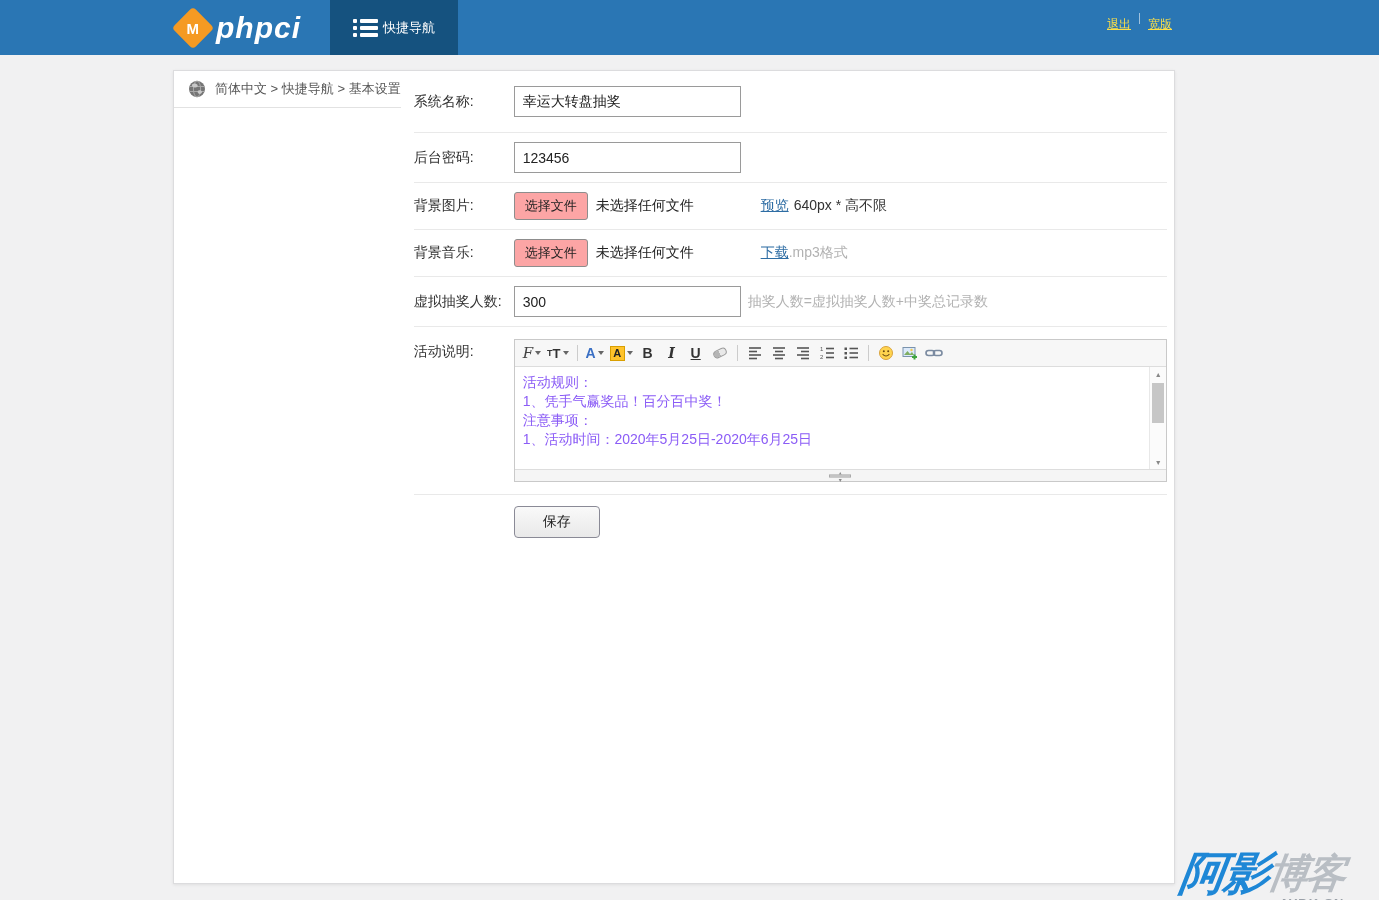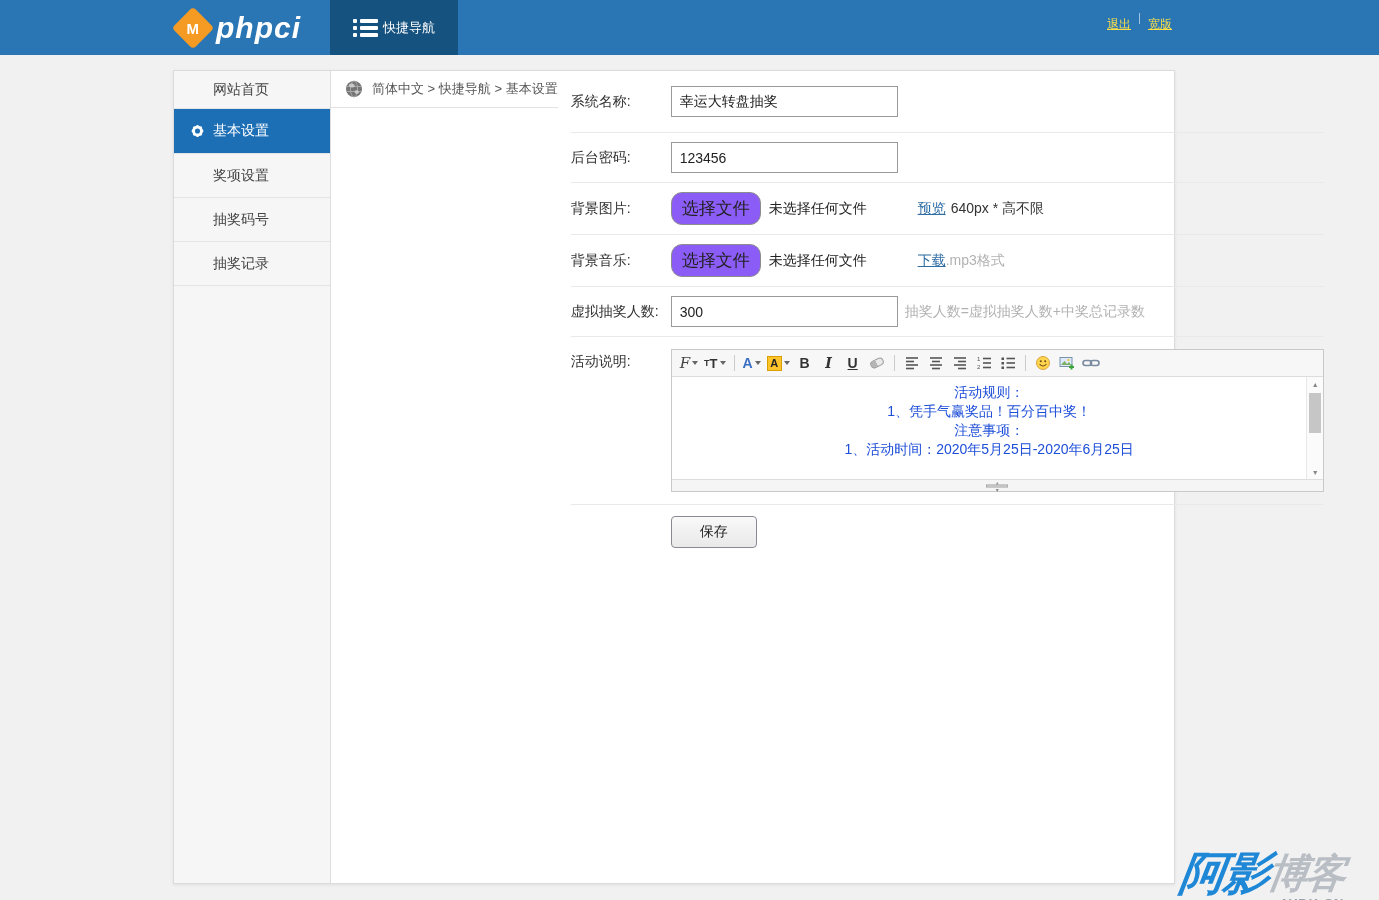--- a/index.html
+++ b/index.html
@@ -38,21 +38,21 @@
   .form-area { padding:0 13px; }
   .row { display:flex; align-items:center; border-bottom:1px solid #e9e9e9; }
   .row.r-lg { padding:15px 0; }
   .row.r-md { padding:9px 0; }
   .row.r-top { align-items:flex-start; padding:12px 0; }
   .row.r-save { border-bottom:none; padding:11px 0 0 0; }
   .row-label { width:90px; text-align:left; margin-right:10px; font-size:14px; color:#333; flex-shrink:0; }
   .row.r-top .row-label { margin-top:4px; }
   .txt-input { width:227px; height:31px; border:1px solid #9a9a9a; padding:0 8px; font-size:14px; color:#222; font-family:inherit; background:#fff; }
   .file-group { width:247px; display:flex; align-items:center; flex-shrink:0; }
-  .file-btn { font-size:17px; padding:4px 10px; border:1px solid #8d8d8d; border-radius:11px; background:#8b5cf6; color:#222; cursor:pointer; font-family:inherit; }
+  .file-btn { font-size:13px; padding:4px 10px; border:1px solid #8d8d8d; border-radius:3px; background:#fca5a5; color:#222; cursor:pointer; font-family:inherit; }
   .file-status { font-size:14px; color:#222; margin-left:8px; }
   .link { font-size:14px; color:#2e6da4; text-decoration:underline; cursor:pointer; }
   .hint-dark { font-size:14px; color:#333; margin-left:5px; }
   .hint-gray { font-size:14px; color:#b2b2b2; }
   .row .gap7 { margin-left:7px; }
 
   
   .editor { width:653px; border:1px solid #c9c9c9; background:#fff; }
   .ed-toolbar { height:27px; background:#f7f7f7; border-bottom:1px solid #ddd; display:flex; align-items:center; padding:0 6px; gap:2px; }
   .tbtn { height:22px; min-width:22px; display:flex; align-items:center; justify-content:center; border-radius:2px; cursor:pointer; font-size:13px; color:#333; padding:0 2px; }
@@ -62,21 +62,21 @@
   .g-font { font-style:italic; font-size:15px; color:#444; }
   .g-tsmall { font-size:9px; font-weight:bold; }
   .g-tbig { font-size:13px; font-weight:bold; }
   .g-color { color:#3a6fc4; font-size:14px; font-weight:bold; }
   .g-hilite { background:#ffc32b; border:1px solid #d99f00; width:15px; height:15px; display:flex; align-items:center; justify-content:center; font-size:11px; font-weight:bold; color:#222; }
   .g-b { font-weight:bold; font-size:14px; }
   .g-i { font-style:italic; font-family:"DejaVu Serif",serif; font-size:14px; font-weight:bold; }
   .g-u { text-decoration:underline; font-size:14px; font-weight:bold; }
   .eraser { width:14px; height:8px; border-radius:4px; background:linear-gradient(90deg,#b5b5b5 45%,#e9e9e9 45%); border:1px solid #9a9a9a; transform:rotate(-25deg); }
   .ed-content { position:relative; height:102px; overflow:hidden; }
-  .ed-lines { padding:6px 24px 6px 8px; font-size:14px; line-height:19px; color:#1d4ed8;text-align:center; }
+  .ed-lines { padding:6px 24px 6px 8px; font-size:14px; line-height:19px; color:#8b5cf6; }
   .ed-scrollbar { position:absolute; right:0; top:0; bottom:0; width:17px; background:#fbfbfb; border-left:1px solid #e8e8e8; }
   .sb-arrow { position:absolute; left:0; width:17px; height:14px; display:flex; align-items:center; justify-content:center; font-size:7px; color:#888; cursor:pointer; }
   .sb-up { top:0; } .sb-down { bottom:0; }
   .sb-thumb { position:absolute; left:2px; top:16px; width:12px; height:40px; background:#c6c6c6; cursor:pointer; }
   .ed-resize { position:relative; height:12px; background:#f5f5f5; border-top:1px solid #ddd; cursor:row-resize; }
   .grip { position:absolute; left:50%; top:50%; transform:translate(-50%,-50%); display:flex; flex-direction:column; align-items:center; line-height:3px; }
   .grip .gbar { width:22px; height:3px; background:#ddd; border:1px solid #aaa; }
   .grip .gtri { font-size:6px; color:#888; line-height:4px; }
 
   .save-btn { margin-left:100px; padding:6px 28px; font-size:14px; font-family:inherit; color:#222; background:linear-gradient(#f9f9f9,#e9e9e9); border:1px solid #8a8a96; border-radius:4px; cursor:pointer; }
@@ -116,42 +116,20 @@
   </div>
   <div class="top-links">
     <a>退出</a>
     <span class="vsep"></span>
     <a>宽版</a>
   </div>
 </div>
 
 <div class="panel">
 
-  <div class="sidebar">
-    <div class="side-item first">
-      <span>网站首页</span>
-    </div>
-    <div class="side-item active">
-      <svg class="side-icon" viewBox="0 0 20 20">
-        <rect x="4.5" y="4.5" width="11" height="11" rx="2" fill="#fff"></rect>
-        <rect x="4.5" y="4.5" width="11" height="11" rx="2" fill="#fff" transform="rotate(45 10 10)"></rect>
-        <circle cx="10" cy="10" r="3" fill="#1d6fb5"></circle>
-      </svg>
-      <span>基本设置</span>
-    </div>
-    <div class="side-item">
-      <span>奖项设置</span>
-    </div>
-    <div class="side-item">
-      <span>抽奖码号</span>
-    </div>
-    <div class="side-item">
-      <span>抽奖记录</span>
-    </div>
-  </div>
 
   <div class="main">
 
     <div class="breadcrumb">
       <svg width="18" height="18" viewBox="0 0 18 18">
         <circle cx="9" cy="9" r="8" fill="#757575"></circle>
         <ellipse cx="9" cy="9" rx="3.6" ry="8" fill="none" stroke="#a9a9a9" stroke-width="1"></ellipse>
         <path d="M2 6.5 H16 M2 11.5 H16" stroke="#a9a9a9" stroke-width="1" fill="none"></path>
         <path d="M4 4.5c2-1.5 4.5-1 5.5.5s-1 3-3 2.5S3.5 6 4 4.5z" fill="#c9c9c9"></path>
         <path d="M10.5 10.5c1.5-.5 3.5.2 3.5 1.6s-2.2 2.4-3.5 1.4-1-2.6 0-3z" fill="#c9c9c9"></path>

